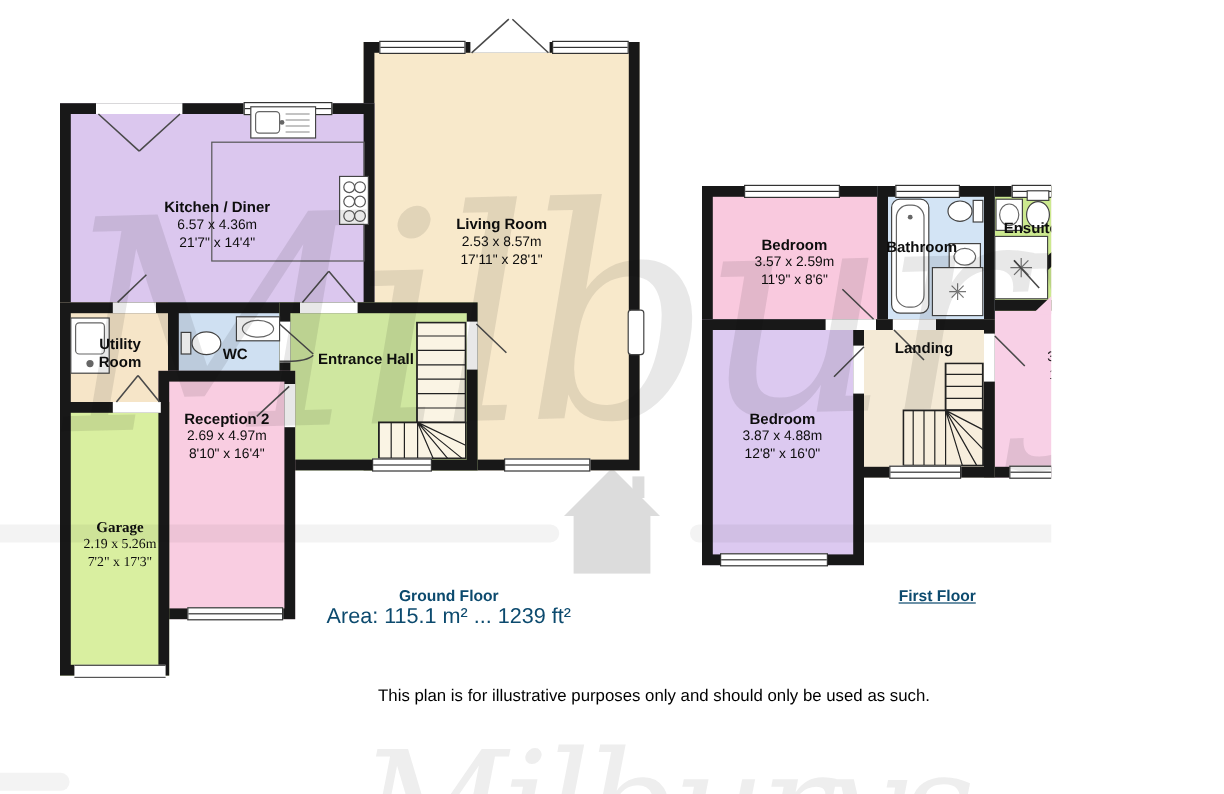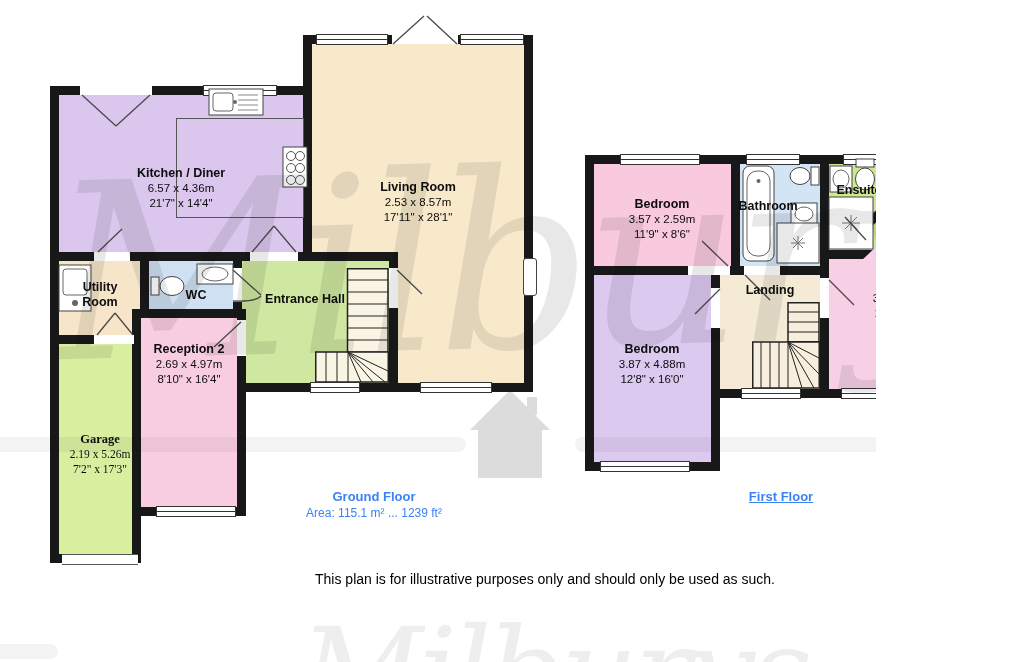--- a/index.html
+++ b/index.html
@@ -71,23 +71,23 @@
   #l-hall{left:225px;top:292px;width:160px;}
   #l-rec{left:99px;top:342px;width:180px;}
   #l-gar{left:10px;top:432px;width:180px;font-family:Liberation Serif, serif;}
   #l-b1{left:572px;top:197px;width:180px;}
   #l-bathr{left:688px;top:199px;width:160px;}
   #l-ens{left:799px;top:183px;width:120px;}
   #l-b2{left:816px;top:276px;width:180px;}
   #l-land{left:690px;top:283px;width:160px;}
   #l-b3{left:562px;top:342px;width:180px;}
   
-  .cap{position:absolute;z-index:30;text-align:center;color:#3b82f6;}
+  .cap{position:absolute;z-index:30;text-align:center;color:#0c4a6e;}
   .cap .t{font-weight:700;font-size:13px;line-height:16px;}
-  .cap .a{font-size:12px;line-height:16px;}
+  .cap .a{font-size:18px;line-height:16px;}
   #cap-gf{left:254px;top:489px;width:240px;}
   #cap-ff{left:661px;top:489px;width:240px;text-decoration:underline;}
   #total{position:absolute;left:293px;top:548px;width:500px;text-align:center;font-size:15px;color:#000;z-index:30;}
   #disc{position:absolute;left:270px;top:571px;width:550px;text-align:center;font-size:14px;color:#000;z-index:30;}
   #scale{position:absolute;left:270px;top:583px;width:550px;text-align:center;font-size:10px;color:#000;z-index:30;}
   
   #wm{position:absolute;left:52px;top:140px;width:960px;font:italic 245px "DejaVu Serif",serif;
       letter-spacing:-8px;line-height:1;color:#6f6f6f;opacity:.16;mix-blend-mode:multiply;
       z-index:45;pointer-events:none;transform:rotate(-1.5deg);white-space:nowrap;}
   #wm2{position:absolute;left:300px;top:612px;font:italic 120px "DejaVu Serif",serif;

